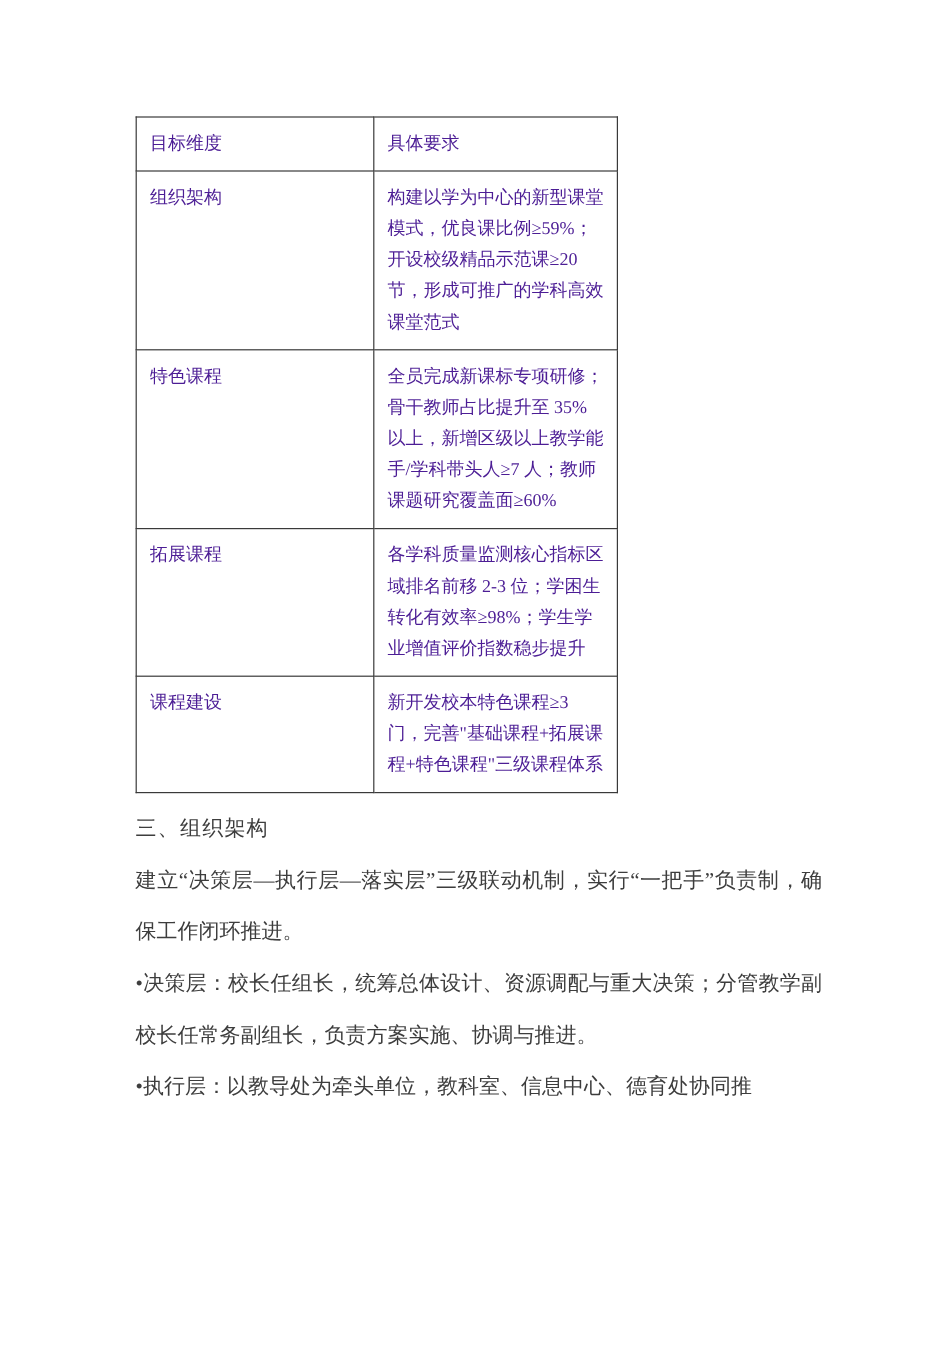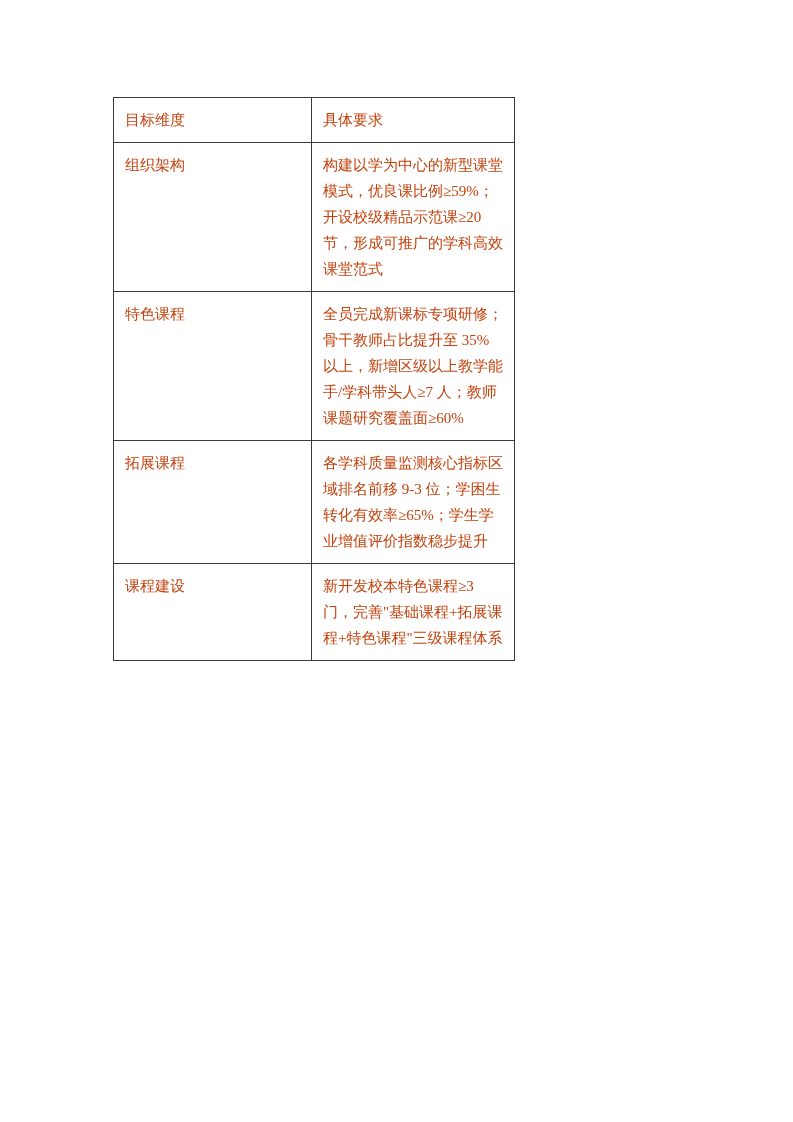--- a/index.html
+++ b/index.html
@@ -19,21 +19,21 @@
     background: #ffffff;
     padding: 97px 108px 0 113px;
   }
   
   table.goals {
     border-collapse: collapse;
     table-layout: fixed;
     width: 401px;
     font-size: 15px;
     line-height: 26px;
-    color: #c2410c;
+    color: #4c1d95;
   }
   table.goals col.c1 { width: 198px; }
   table.goals col.c2 { width: 203px; }
   table.goals th,
   table.goals td {
     border: 1.5px solid #3a3a3a;
     vertical-align: top;
     text-align: left;
     font-weight: normal;
     padding: 9px 10px 9px 11px;
@@ -80,23 +80,29 @@
       <tr>
         <td>组织架构</td>
         <td>构建以学为中心的新型课堂模式，优良课比例≥59%；开设校级精品示范课≥20 节，形成可推广的学科高效课堂范式</td>
       </tr>
       <tr>
         <td>特色课程</td>
         <td>全员完成新课标专项研修；骨干教师占比提升至 35%以上，新增区级以上教学能手/学科带头人≥7 人；教师课题研究覆盖面≥60%</td>
       </tr>
       <tr>
         <td>拓展课程</td>
-        <td>各学科质量监测核心指标区域排名前移 9-3 位；学困生转化有效率≥65%；学生学业增值评价指数稳步提升</td>
+        <td>各学科质量监测核心指标区域排名前移 2-3 位；学困生转化有效率≥98%；学生学业增值评价指数稳步提升</td>
       </tr>
       <tr>
         <td>课程建设</td>
         <td>新开发校本特色课程≥3 门，完善"基础课程+拓展课程+特色课程"三级课程体系</td>
       </tr>
     </tbody>
   </table>
 
+  <div class="bodytext">
+    <p class="heading">三、组织架构</p>
+    <p>建立“决策层—执行层—落实层”三级联动机制，实行“一把手”负责制，确保工作闭环推进。</p>
+    <p>•决策层：校长任组长，统筹总体设计、资源调配与重大决策；分管教学副校长任常务副组长，负责方案实施、协调与推进。</p>
+    <p>•执行层：以教导处为牵头单位，教科室、信息中心、德育处协同推</p>
+  </div>
 
 </div>
 
 </body></html>

